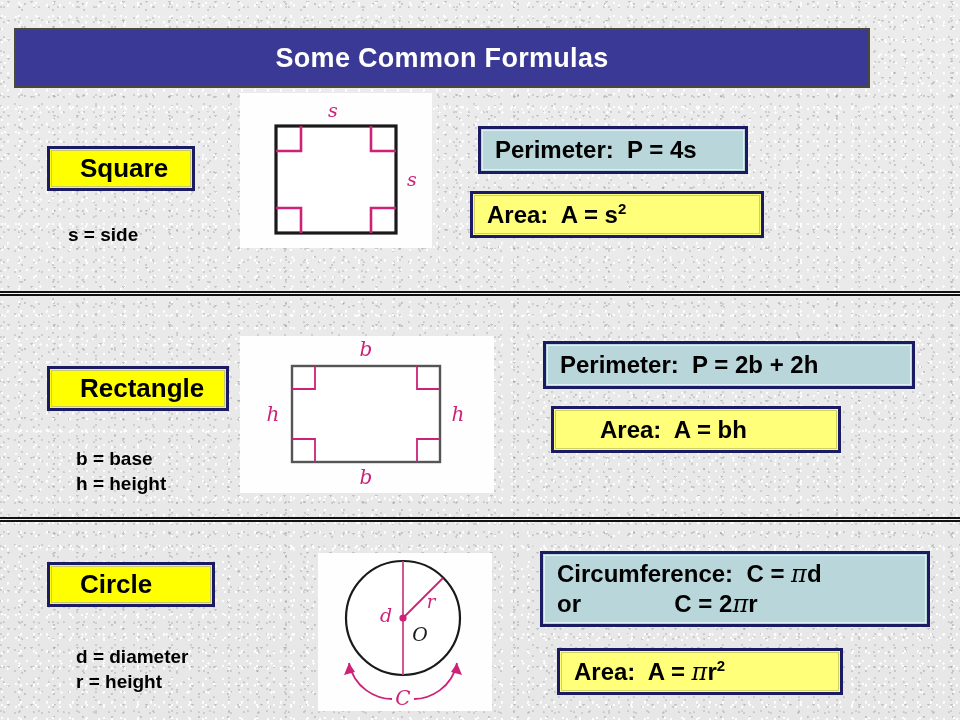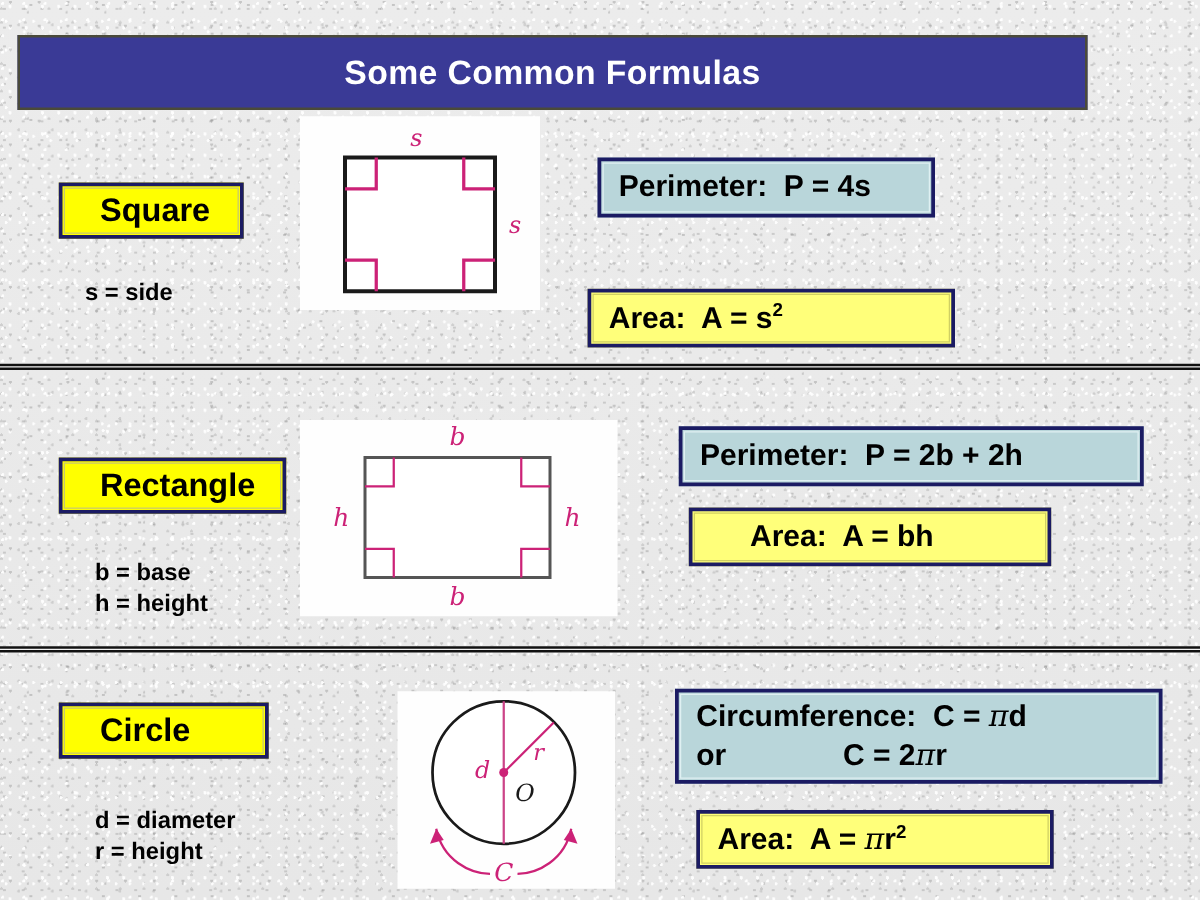--- a/index.html
+++ b/index.html
@@ -199,21 +199,21 @@
 
       <text x="93" y="24" font-family="DejaVu Serif, serif" font-style="italic" font-size="19" fill="#cc2277" text-anchor="middle">s</text>
       <text x="172" y="93" font-family="DejaVu Serif, serif" font-style="italic" font-size="19" fill="#cc2277" text-anchor="middle">s</text>
     </svg>
   </div>
 
   <div class="formula-box teal" style="left:478px; top:126px; width:270px; height:48px;">
     <div class="ftext">Perimeter:  P = 4s</div>
   </div>
 
-  <div class="formula-box yellow" style="left:470px; top:191px; width:294px; height:47px;margin-top:40px;">
+  <div class="formula-box yellow" style="left:470px; top:191px; width:294px; height:47px;">
     <div class="ftext"><span>Area:  A = s</span><sup>2</sup></div>
   </div>
 
   <div class="name-box" style="left:47px; top:366px; width:182px; height:45px;">
     <span>Rectangle</span>
   </div>
   <div class="legend" style="left:76px; top:430px;">b = base
 h = height</div>
 
   <div class="diagram-panel" style="left:240px; top:336px; width:254px; height:157px;">

